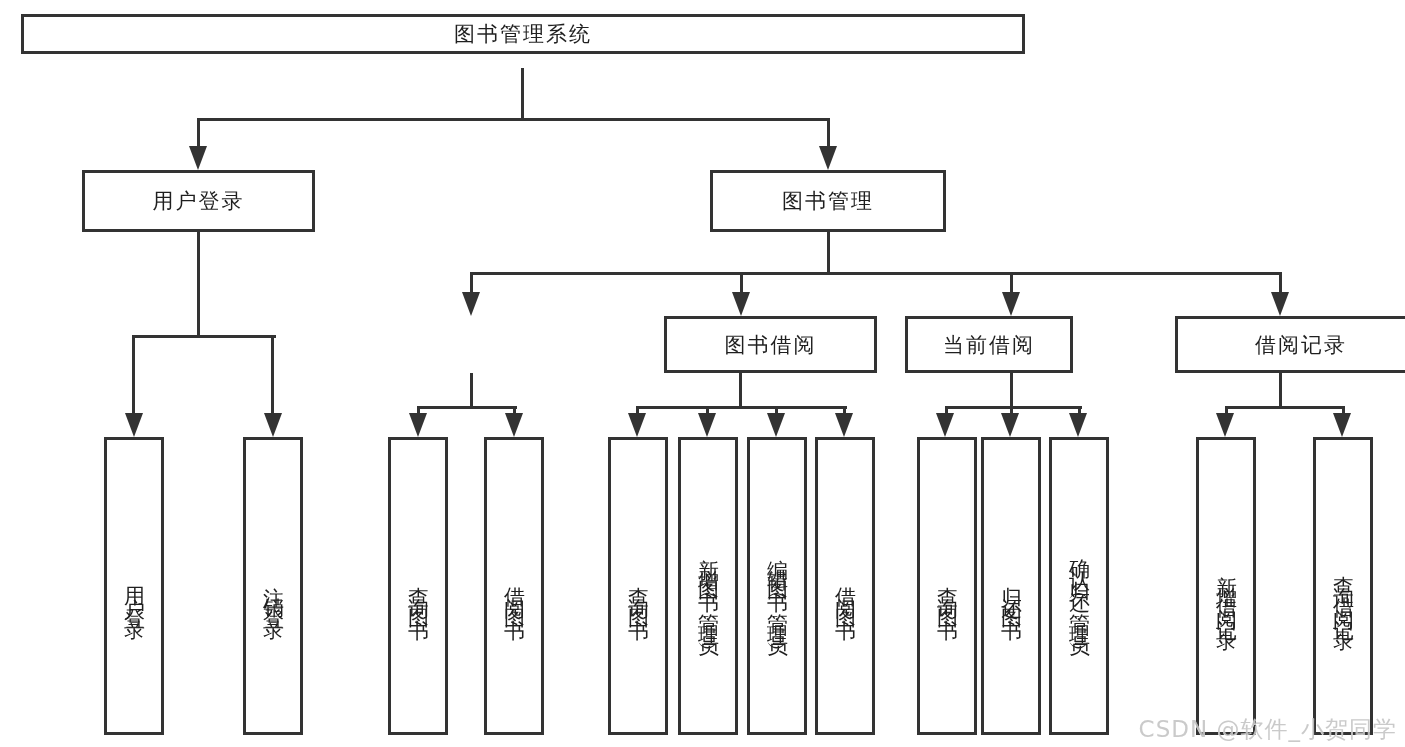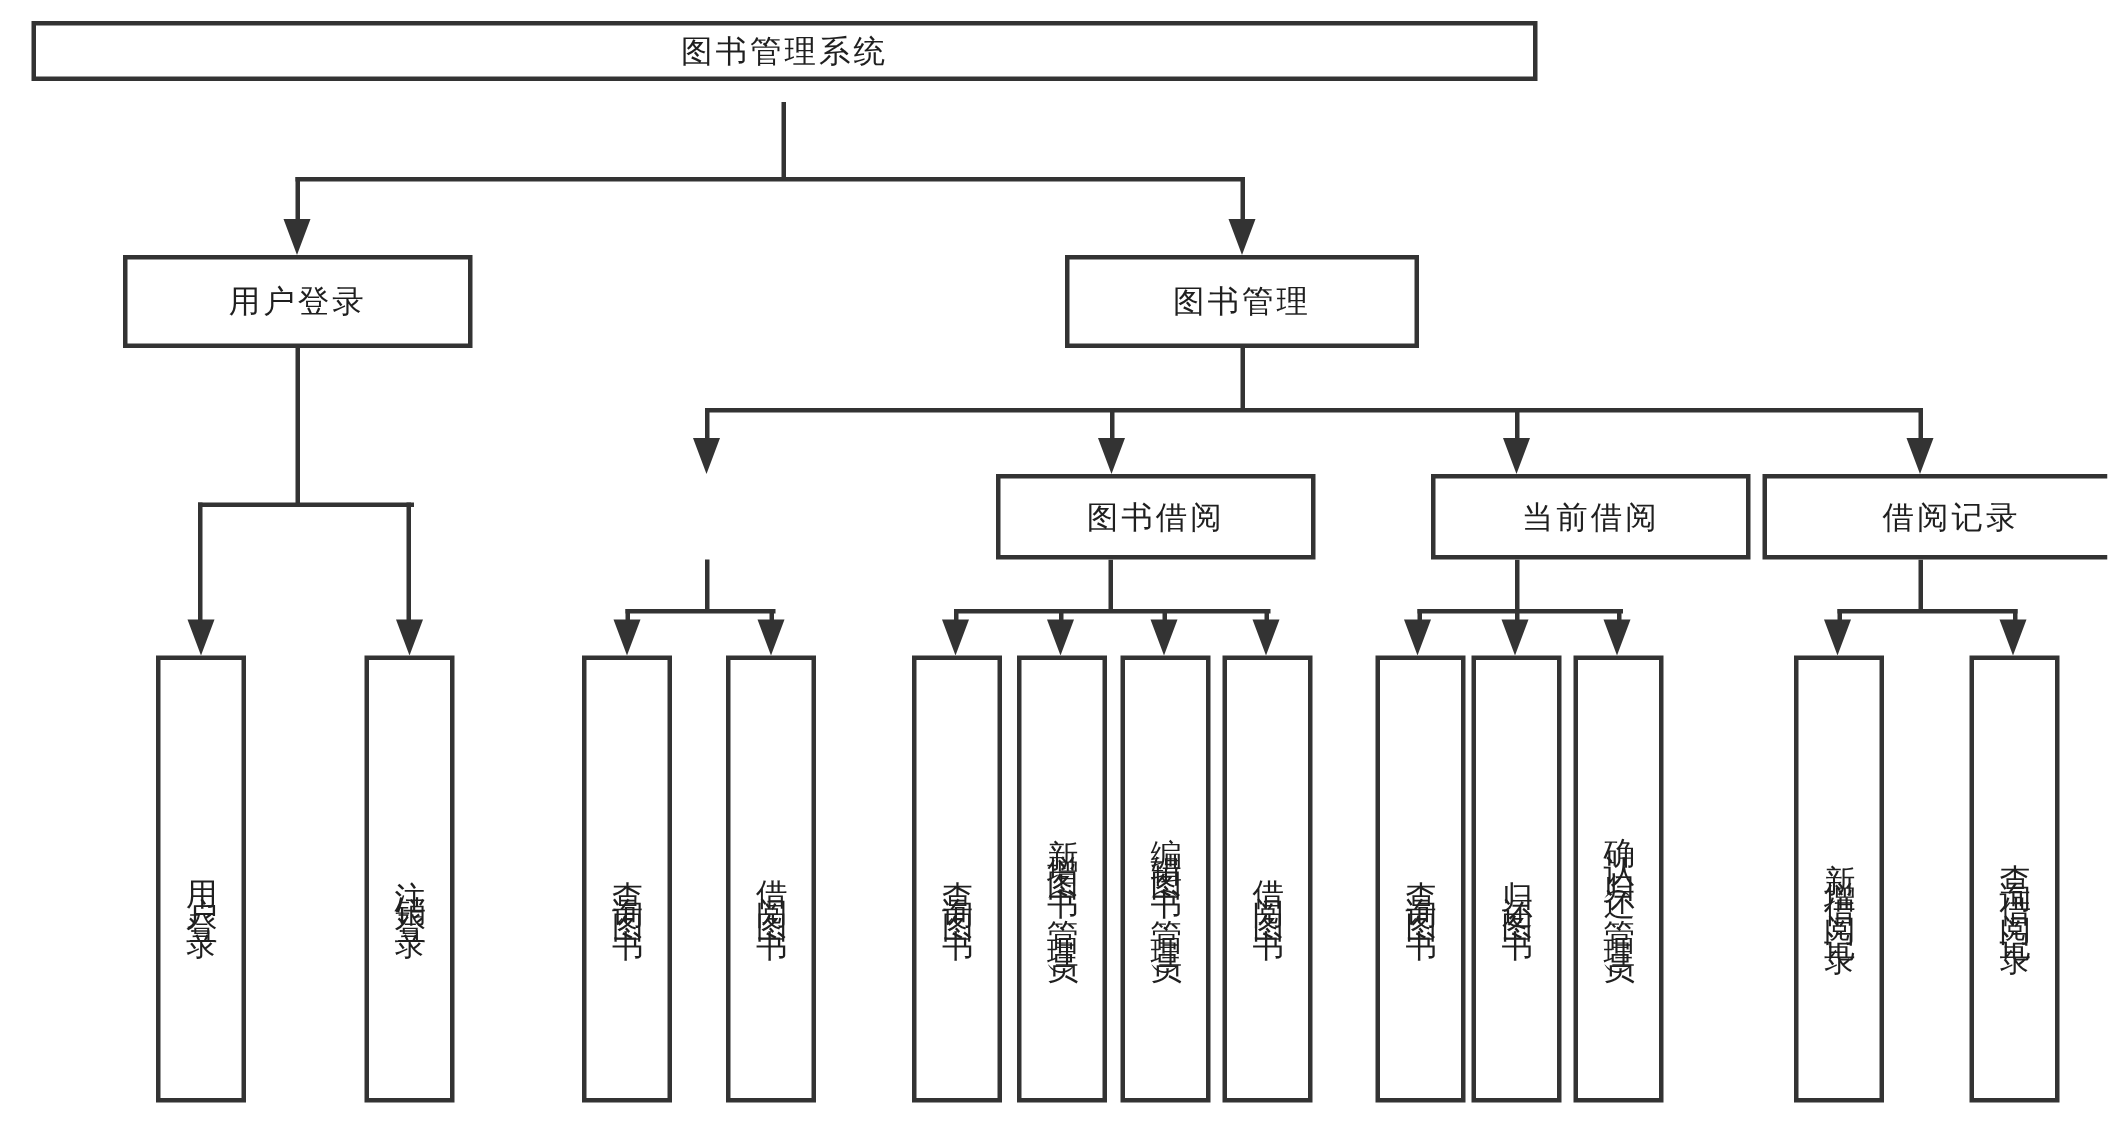--- a/index.html
+++ b/index.html
@@ -72,21 +72,21 @@
   <div class="vl" style="left:1010px;top:272px;height:24px;"></div>
   <div class="vl" style="left:1279px;top:272px;height:24px;"></div>
   <div class="arrow" style="left:462px;top:292px;"></div>
   <div class="arrow" style="left:732px;top:292px;"></div>
   <div class="arrow" style="left:1002px;top:292px;"></div>
   <div class="arrow" style="left:1271px;top:292px;"></div>
 
   <div class="node" style="left:634px;top:316px;width:213px;height:57px;margin-left:30px;">
     <span>图书借阅</span>
   </div>
-  <div class="node" style="left:954px;top:316px;width:213px;height:57px;">
+  <div class="node" style="left:905px;top:316px;width:168px;height:57px;">
     <span>当前借阅</span>
   </div>
   <div class="node" style="left:1175px;top:316px;width:252px;height:57px;">
     <span>借阅记录</span>
   </div>
 
   <div class="vl" style="left:470px;top:373px;height:35px;"></div>
   <div class="hl" style="left:417px;top:406px;width:100px;"></div>
   <div class="vl" style="left:417px;top:406px;height:13px;"></div>
   <div class="vl" style="left:513px;top:406px;height:13px;"></div>
@@ -157,13 +157,14 @@
     <span class="vtext">确认归还（管理员）</span>
   </div>
 
   <div class="leaf" style="left:1196px;">
     <span class="vtext">新增借阅记录</span>
   </div>
   <div class="leaf" style="left:1313px;">
     <span class="vtext">查询借阅记录</span>
   </div>
 
+  <div class="watermark">CSDN @软件_小贺同学</div>
 </div>
 
 </body></html>

